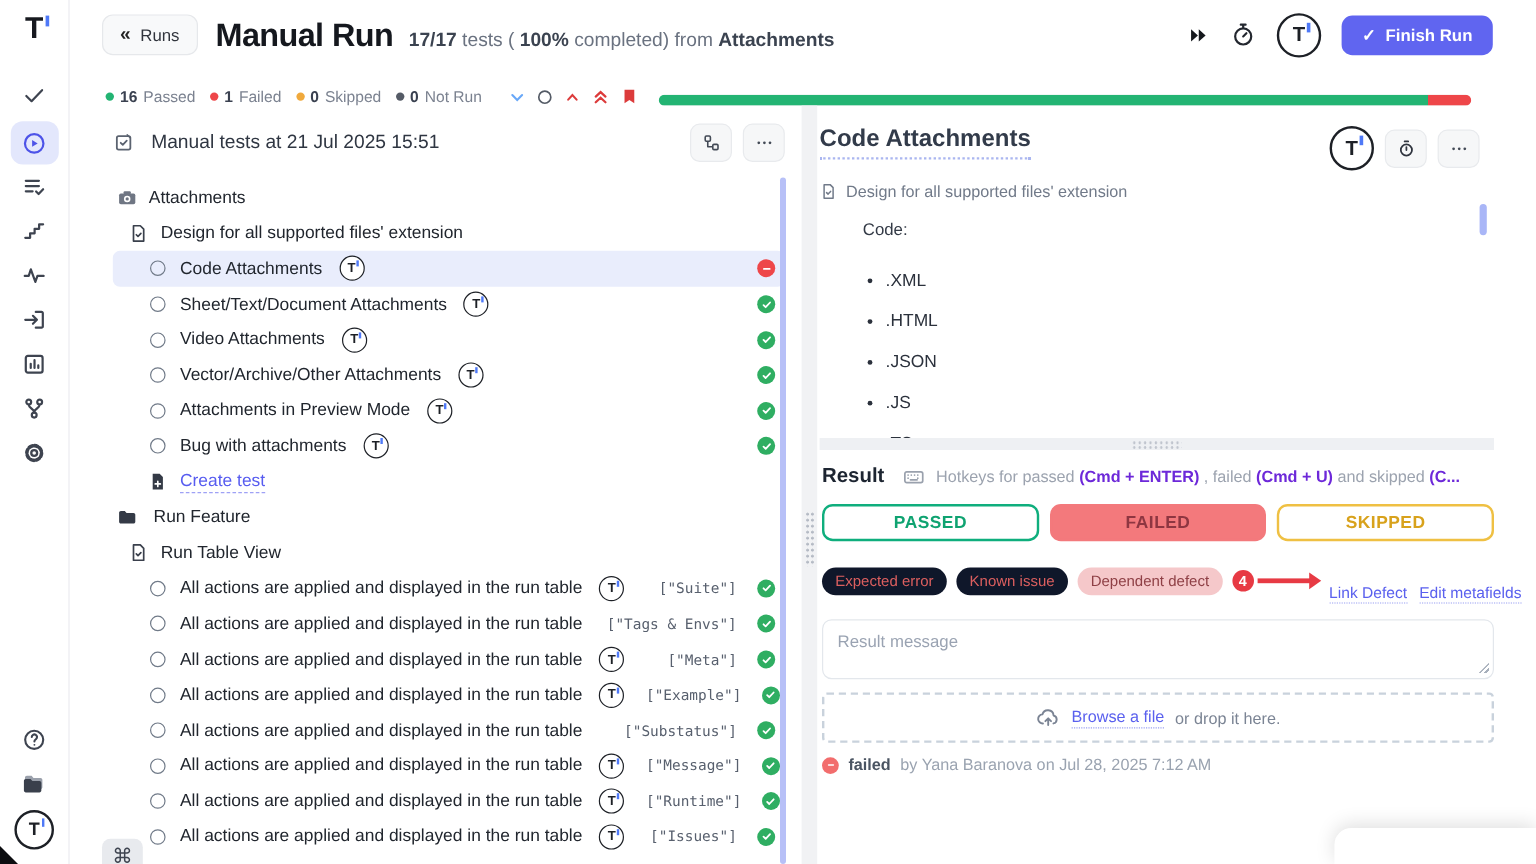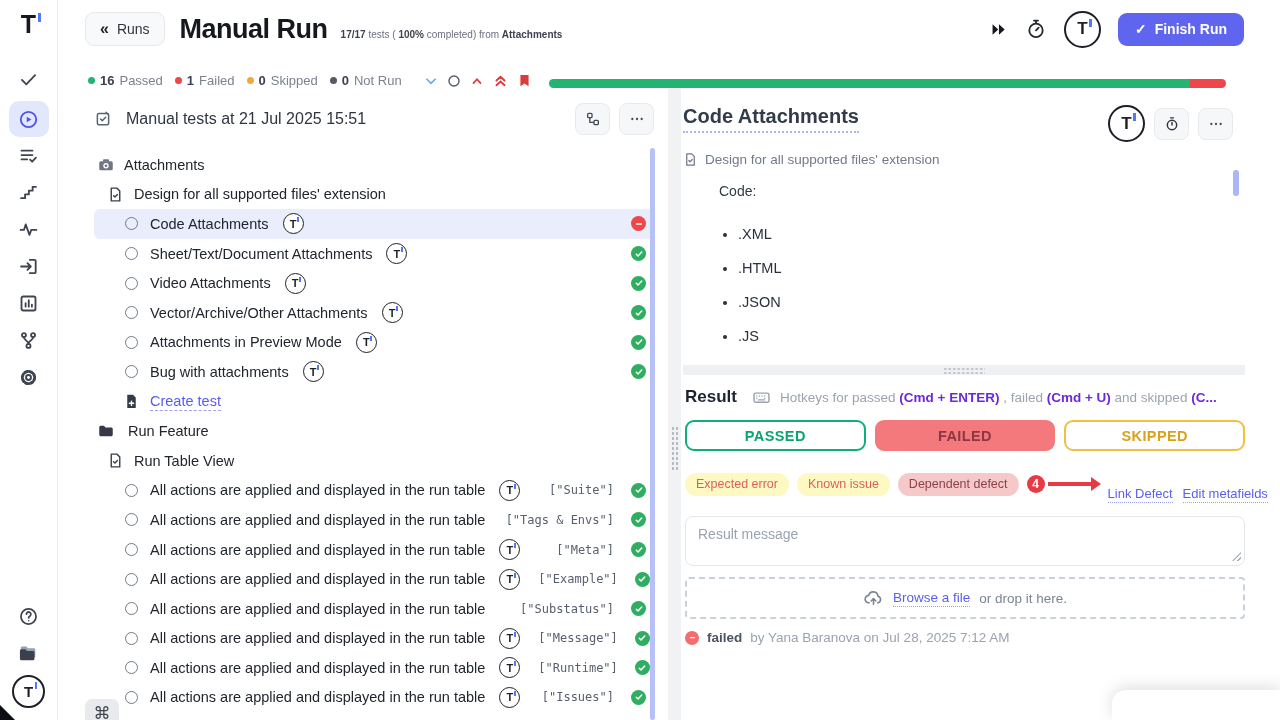--- a/index.html
+++ b/index.html
@@ -25,21 +25,21 @@
   .tc34{width:33px;height:33px;font-size:17px;border-width:2.4px;}
   .tc34 i{top:6px;right:7px;width:3px;height:8px;}
   
   .main{flex:1;display:flex;flex-direction:column;min-width:0;}
   .topbar{height:58px;flex:none;display:flex;align-items:center;padding:0 36px 0 27px;box-sizing:border-box;gap:15px;}
   .runs-btn{height:34px;display:flex;align-items:center;gap:8px;background:#f8f9fa;border:1px solid #e6e8eb;
             border-radius:9px;padding:0 14px;font-size:14px;color:#30343c;cursor:pointer;font-family:inherit;}
   .runs-btn b{font-size:16px;font-weight:700;color:#222;}
   .titlewrap{display:flex;align-items:baseline;gap:13px;min-width:0;}
   .page-title{font-size:27px;font-weight:800;color:#15181e;letter-spacing:-0.5px;white-space:nowrap;}
-  .stats{font-size:10px;color:#6a7280;white-space:nowrap;}
+  .stats{font-size:16px;color:#6a7280;white-space:nowrap;}
   .stats b{color:#3b4350;font-weight:700;}
   .hdr-right{margin-left:auto;display:flex;align-items:center;gap:17px;}
   .hicon{color:#191c22;display:flex;align-items:center;cursor:pointer;}
   .finish-btn{height:33px;background:#6065f0;border:none;border-radius:9px;color:#fff;font-size:14px;
               font-weight:600;display:flex;align-items:center;gap:8px;padding:0 17px;cursor:pointer;font-family:inherit;}
   
   .statusrow{height:30px;flex:none;display:flex;align-items:flex-end;padding:0 54px 0 30px;box-sizing:border-box;}
   .scount{display:flex;align-items:center;gap:5px;margin-right:12px;font-size:13px;color:#7b8290;white-space:nowrap;}
   .scount b{color:#3a4150;font-weight:700;}
   .dot{width:7px;height:7px;border-radius:50%;flex:none;}
@@ -94,21 +94,21 @@
   .hk b{color:#6d28d9;font-weight:700;}
   .kbicon{color:#9aa1ad;display:flex;}
   .verdicts{display:flex;gap:9px;margin-top:13px;}
   .verdicts .vb{flex:1;height:31px;border-radius:9px;font-size:14.5px;font-weight:700;letter-spacing:.4px;
                 display:flex;align-items:center;justify-content:center;cursor:pointer;font-family:inherit;}
   .v-pass{background:#fff;border:2px solid #0fae7d;color:#0fa371;}
   .v-fail{background:#f3797c;border:2px solid #f3797c;color:#8e3641;}
   .v-skip{background:#fff;border:2px solid #efc043;color:#d8a21c;}
   .tags-row{display:flex;align-items:center;margin-top:14px;}
   .tagpill{font-size:12.5px;padding:4.5px 11px;border-radius:13px;margin-right:8px;cursor:pointer;white-space:nowrap;}
-  .tp12{background:#fef9c3;color:#dc5f5f;}
+  .tp12{background:#0f172a;color:#dc5f5f;}
   .tp3{background:#f5c8ca;color:#8f4046;}
   .badge4{width:18px;height:18px;border-radius:50%;background:#e73a44;color:#fff;font-size:12px;font-weight:700;
           display:flex;align-items:center;justify-content:center;margin-left:auto;flex:none;}
   .rarrow{width:44px;height:4px;background:#e73a44;position:relative;margin:0 16px 0 3px;flex:none;}
   .rarrow:after{content:"";position:absolute;right:-9px;top:-5px;border-left:10px solid #e73a44;
                 border-top:7px solid transparent;border-bottom:7px solid transparent;}
   .mlink{font-size:13px;color:#5a60ee;border-bottom:1px dotted #9aa0f2;padding-bottom:1px;cursor:pointer;
          margin-right:10px;white-space:nowrap;margin-top:21px;}
   .msgbox{margin-top:13px;width:100%;box-sizing:border-box;border:1px solid #e3e7ec;border-radius:8px;height:50px;
           padding:9px 12px;font-size:14px;color:#454d5a;font-family:inherit;resize:none;outline:none;display:block;}

